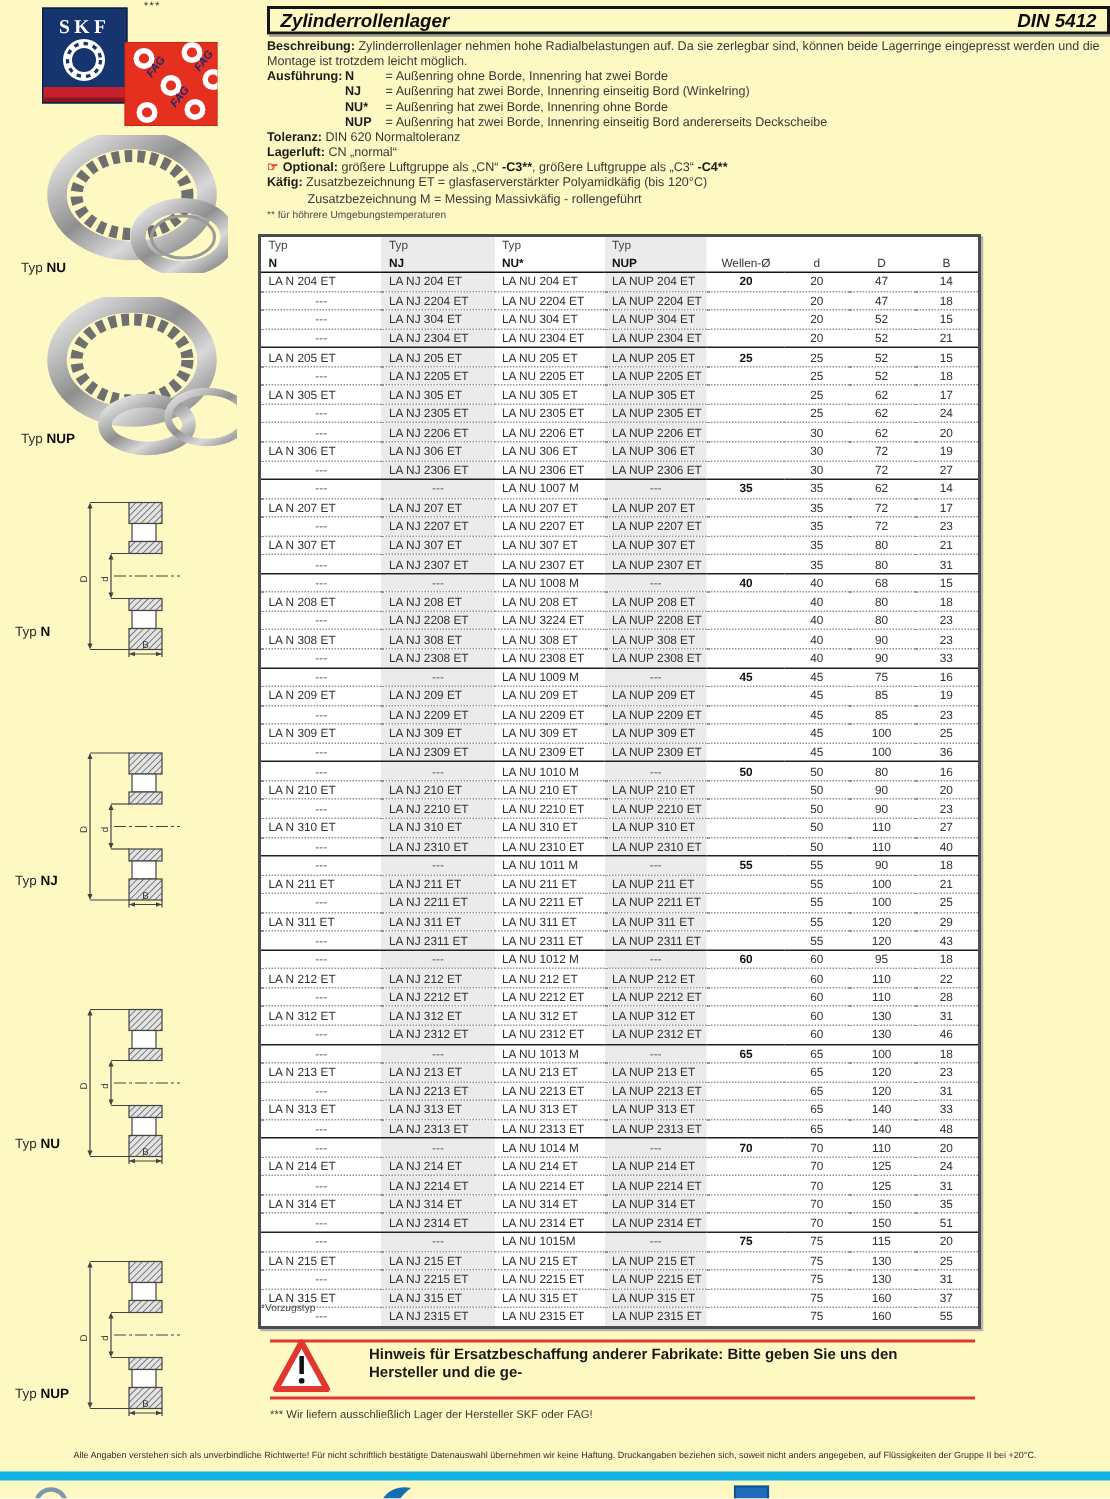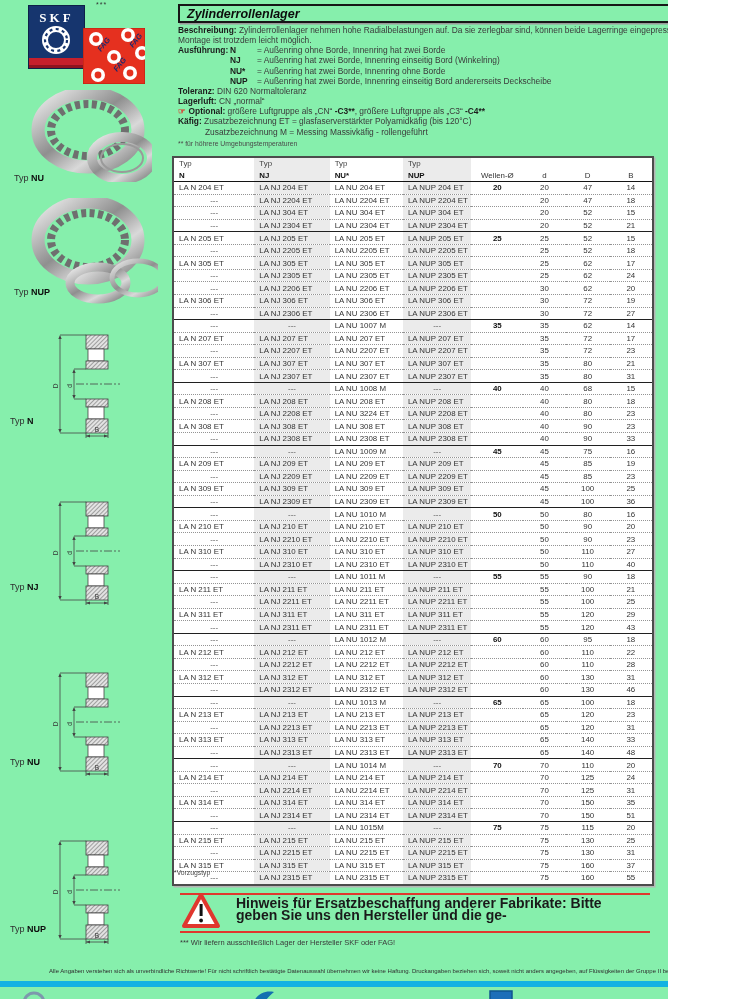--- a/index.html
+++ b/index.html
@@ -1,16 +1,16 @@
 <!DOCTYPE html>
 <html><head>
 <meta charset="utf-8">
 <style>
   html,body{margin:0;padding:0;background:#fff;}
-  .page{position:relative;width:668px;height:999px;background:#86efac;overflow:hidden;
+  .page{position:relative;width:740px;height:999px;background:#fef9c3;overflow:hidden;
         font-family:"Liberation Sans",sans-serif;color:#2b2b2b;}
   
   .title-box{position:absolute;left:178px;top:4px;width:544px;height:15px;
      border:2px solid #161616;box-shadow:1.5px 1.5px 0 #9a9a9a;
      display:flex;justify-content:space-between;align-items:center;padding:0 7px;
      font-size:12.5px;font-weight:bold;font-style:italic;color:#0c0c0c;}
   
   .desc{position:absolute;left:178px;top:25px;width:557px;font-size:8.4px;line-height:10.15px;color:#3a3a3a;}
   .desc .b{font-weight:bold;color:#1c1c1c;}
   .desc .hang{display:flex;}
@@ -31,21 +31,21 @@
   #btable .bold{font-weight:bold;color:#111;}
   #btable thead .typ{text-align:left;padding-left:5px;color:#444;}
   #btable thead tr.codes{border-bottom:1.7px solid #141414;}
   #btable tbody tr{border-top:1px dotted #949494;}
   #btable tbody tr.gstart{border-top:1.7px solid #202020;}
   .tbl-foot{position:absolute;left:174px;top:869px;font-size:6.8px;color:#4a4a4a;}
   
   .warn{position:absolute;left:180px;top:891px;width:470px;height:41px;}
   .warn .rl{position:absolute;left:0;width:470px;height:0;border-top:2px solid #e0372e;}
   .warn .tri{position:absolute;left:1px;top:1px;}
-  .warn .txt{position:absolute;left:56px;top:7px;width:400px;font-size:14px;line-height:11.5px;
+  .warn .txt{position:absolute;left:66px;top:7px;width:400px;font-size:10px;line-height:11.5px;
              font-weight:bold;color:#1a1a1a;}
   .stars-note{position:absolute;left:180px;top:938px;font-size:7.5px;color:#3a3a3a;}
   
   .disclaimer{position:absolute;left:0;top:968px;width:740px;text-align:center;
               font-size:6px;color:#2f2f2f;}
   .cyanbar{position:absolute;left:0;top:981px;width:740px;height:6px;background:#12b2e2;}
   .flogo{position:absolute;}
   
   .stars-top{position:absolute;left:96px;top:1px;font-size:7px;letter-spacing:1px;color:#333;}
   .skf-box{position:absolute;left:28px;top:5px;width:55px;height:62px;background:#16356e;

